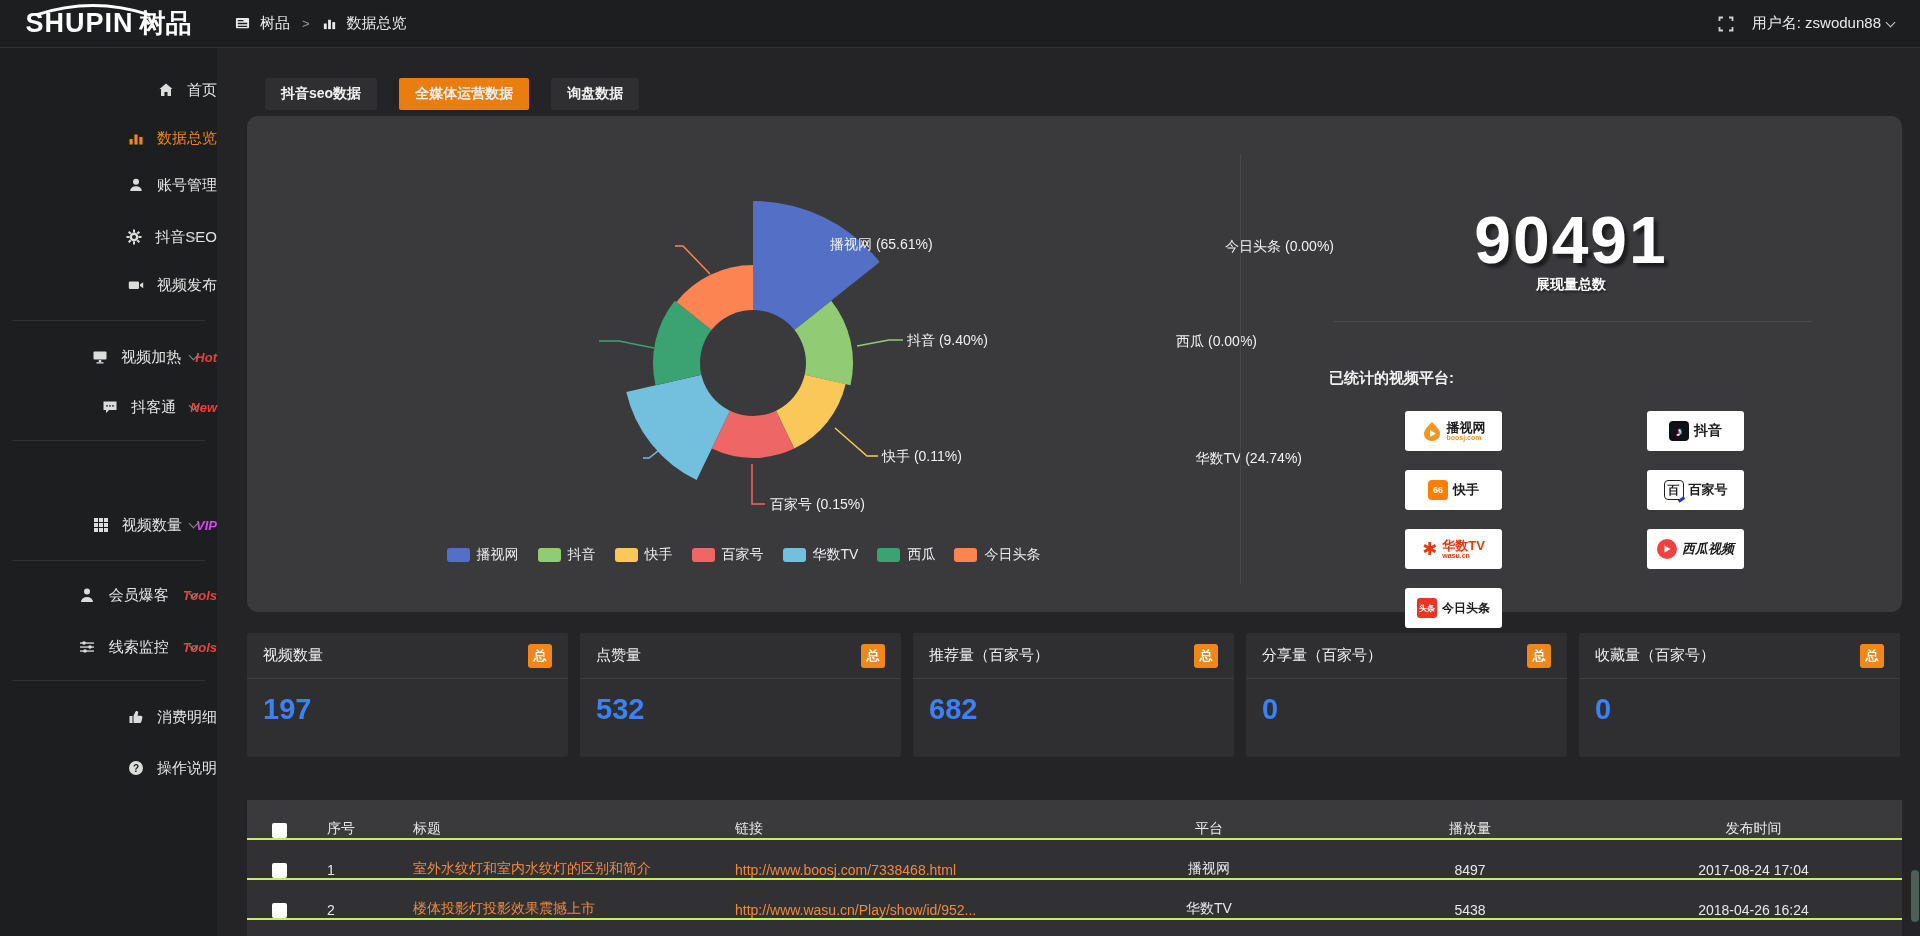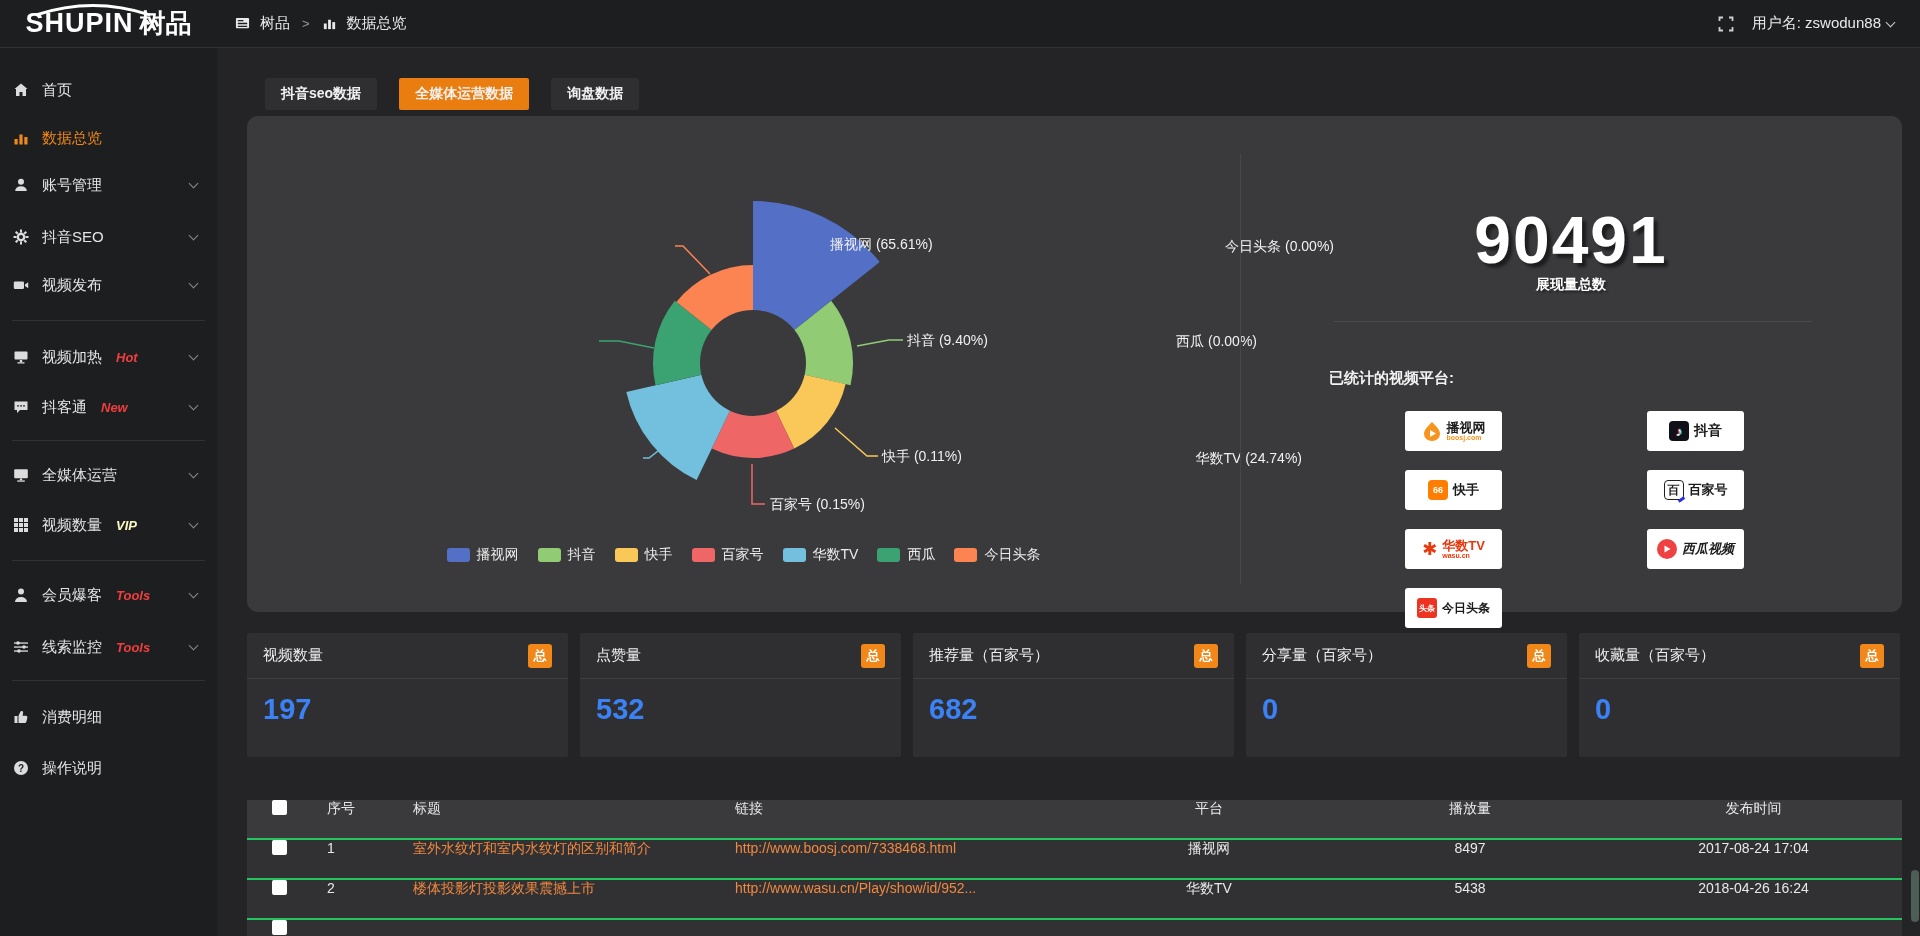--- a/index.html
+++ b/index.html
@@ -16,25 +16,25 @@
   .breadcrumb { display:flex; align-items:center; margin-left:18px; color:#e9e9e9; font-size:15px; gap:8px; }
   .breadcrumb .sep { color:#9a9a9a; font-size:13px; margin:0 4px; }
   .bc-ic { display:inline-flex; margin-right:2px; }
   .topbar-right { margin-left:auto; display:flex; align-items:center; gap:18px; padding-right:26px; color:#e9e9e9; font-size:15px; }
   .fs-icon { display:inline-flex; cursor:pointer; }
   .user-wrap { display:flex; align-items:center; gap:6px; cursor:pointer; }
   .chev { width:7px; height:7px; border-right:1.6px solid #cfcfcf; border-bottom:1.6px solid #cfcfcf; transform:rotate(45deg); margin-top:-3px; }
 
   
   .sidebar { position:absolute; left:0; top:48px; width:217px; height:888px; background:#1d1e20; z-index:4; }
-  .side-item { position:absolute; left:0; right:0; height:36px; display:flex; align-items:center; padding-left:12px; cursor:pointer; color:#e4e4e4; font-size:15px; }
+  .side-item { position:absolute; left:0; right:0; height:36px; display:flex; align-items:center; padding-left:36px; cursor:pointer; color:#e4e4e4; font-size:15px;justify-content:flex-end; }
   .side-item .ic { width:17px; display:inline-flex; justify-content:center; margin-right:13px; }
   .side-item .tag { font-size:13px; font-weight:700; font-style:italic; margin-left:14px; }
   .tag-red { color:#f03e3e; }
-  .tag-vip { color:#fef9c3; }
+  .tag-vip { color:#d946ef; }
   .side-item .chev { position:absolute; right:20px; border-color:#8a8a8a; }
   .side-item.active { color:#f08718; }
   .side-div { position:absolute; left:12px; right:12px; height:1px; background:#323236; }
 
   
   .tabs { position:absolute; left:265px; top:78px; display:flex; gap:22px; }
   .tab { height:32px; padding:0 16px; display:flex; align-items:center; background:#2f2f32; color:#f2f2f2; font-size:14px; font-weight:700; border-radius:2px; cursor:pointer; }
   .tab.active { background:#ea7d10; }
 
   .panel { position:absolute; left:247px; top:116px; width:1655px; height:496px; background:#3a3a3d; border-radius:11px; }
@@ -64,21 +64,21 @@
   
   .stats { position:absolute; left:247px; top:633px; width:1655px; display:flex; gap:12px; }
   .scard { width:321px; height:124px; background:#2f2f32; border-radius:2px; }
   .scard-hd { height:46px; display:flex; align-items:center; justify-content:space-between; padding:0 16px; border-bottom:1px solid #3e3e41; }
   .scard-title { color:#f0f0f0; font-size:15px; }
   .scard-badge { width:24px; height:24px; background:#f08718; color:#fff; font-size:13px; font-weight:700; border-radius:3px; display:flex; align-items:center; justify-content:center; cursor:pointer; }
   .scard-val { color:#3b82f6; font-size:29px; font-weight:700; padding:14px 0 0 16px; }
 
   
   .dtable { position:absolute; left:247px; top:800px; width:1655px; }
-  .trow { display:flex; align-items:flex-start; height:40px; background:#313134; border-bottom:2px solid #22c55e; }
+  .trow { display:flex; align-items:flex-end; height:40px; background:#313134; border-bottom:2px solid #bef264; }
   .trow.thead { background:#3a3a3d; color:#e8e8e8; font-size:14px; }
   .trow { color:#e8e8e8; font-size:14px; }
   .c-cb { width:64px; display:flex; justify-content:center; }
   .c-no { width:86px; padding-left:16px; }
   .c-title { width:330px; padding-left:16px; overflow:hidden; white-space:nowrap; }
   .c-link { width:356px; padding-left:8px; overflow:hidden; white-space:nowrap; }
   .c-plat { width:252px; text-align:center; }
   .c-views { width:270px; text-align:center; }
   .c-date { width:297px; text-align:center; }
   .cbox { width:15px; height:15px; background:#fff; border-radius:2px; cursor:pointer; }
@@ -219,31 +219,20 @@
             <circle cx="11" cy="6.8" r="0.9" fill="#1d1e20"></circle>
           </svg>
         </span>
       <span>抖客通</span>
       <span class="tag tag-red">New</span>
       <span class="chev"></span>
     </div>
 
     <div class="side-div" style="top:392px"></div>
 
-    <div class="side-item" style="top:409px">
-      <span class="ic">
-          <svg width="16" height="16" viewBox="0 0 16 16" fill="#dcdcdc">
-            <rect x="1.2" y="2.2" width="13.6" height="9" rx="1"></rect>
-            <rect x="6.8" y="11.5" width="2.4" height="1.8"></rect>
-            <rect x="4.2" y="13.4" width="7.6" height="1.3"></rect>
-          </svg>
-        </span>
-      <span>全媒体运营</span>
-      <span class="chev"></span>
-    </div>
 
     <div class="side-item" style="top:459px">
       <span class="ic">
           <svg width="16" height="16" viewBox="0 0 16 16" fill="#dcdcdc">
             <rect x="1" y="1" width="4" height="4"></rect>
             <rect x="6" y="1" width="4" height="4"></rect>
             <rect x="11" y="1" width="4" height="4"></rect>
             <rect x="1" y="6" width="4" height="4"></rect>
             <rect x="6" y="6" width="4" height="4"></rect>
             <rect x="11" y="6" width="4" height="4"></rect>

